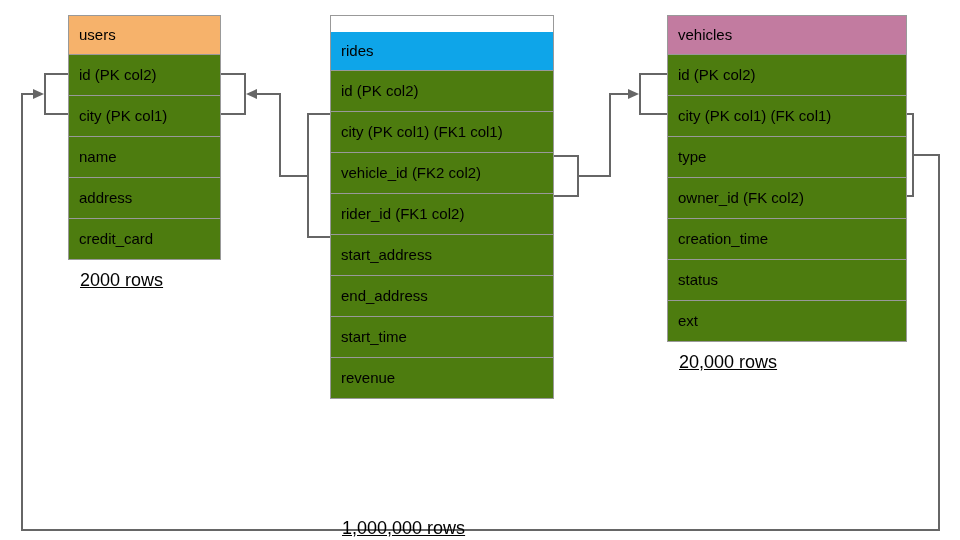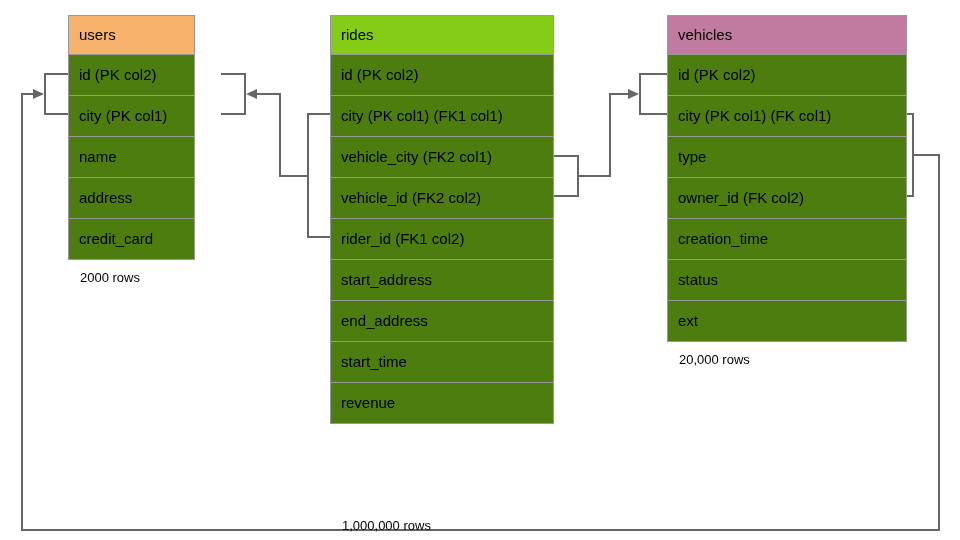--- a/index.html
+++ b/index.html
@@ -48,26 +48,27 @@
     line-height: 40px;
     padding-left: 10px;
     font-size: 15px;
     border-top: 1px solid var(--border);
     background: #4d7c0f;
     white-space: nowrap;
     overflow: hidden;
   }
   .row-count {
     position: absolute;
-    font-size: 13px;
+    font-size: 18px;
     color: #000;
     z-index: 2;
+    text-decoration: underline;
   }
 
-  #table-users    { left: 68px;  top: 15px; width: 127px; }
+  #table-users    { left: 68px;  top: 15px; width: 153px; }
   #table-rides    { left: 330px; top: 15px; width: 224px; }
   #table-vehicles { left: 667px; top: 15px; width: 240px; }
 
   #rowcount-users    { left: 80px;  top: 270px; }
   #rowcount-rides    { left: 342px; top: 478px; margin-top: 40px; }
   #rowcount-vehicles { left: 679px; top: 352px; }
 </style>
 </head>
 <body>
 
@@ -99,27 +100,26 @@
         <div class="table-row">id (PK col2)</div>
         <div class="table-row">city (PK col1)</div>
         <div class="table-row">name</div>
         <div class="table-row">address</div>
         <div class="table-row">credit_card</div>
       </div>
   </div>
   <div class="row-count" id="rowcount-users">2000 rows</div>
 
   <div class="db-table" id="table-rides">
-    <div class="table-header" style="background: #84cc16;">
+    <div class="table-header" style="background: #0ea5e9; margin-top: 16px;">
       <span>rides</span>
     </div>
     <div class="table-body">
         <div class="table-row">id (PK col2)</div>
         <div class="table-row">city (PK col1) (FK1 col1)</div>
-        <div class="table-row">vehicle_city (FK2 col1)</div>
         <div class="table-row">vehicle_id (FK2 col2)</div>
         <div class="table-row">rider_id (FK1 col2)</div>
         <div class="table-row">start_address</div>
         <div class="table-row">end_address</div>
         <div class="table-row">start_time</div>
         <div class="table-row">revenue</div>
       </div>
   </div>
   <div class="row-count" id="rowcount-rides">1,000,000 rows</div>
 

